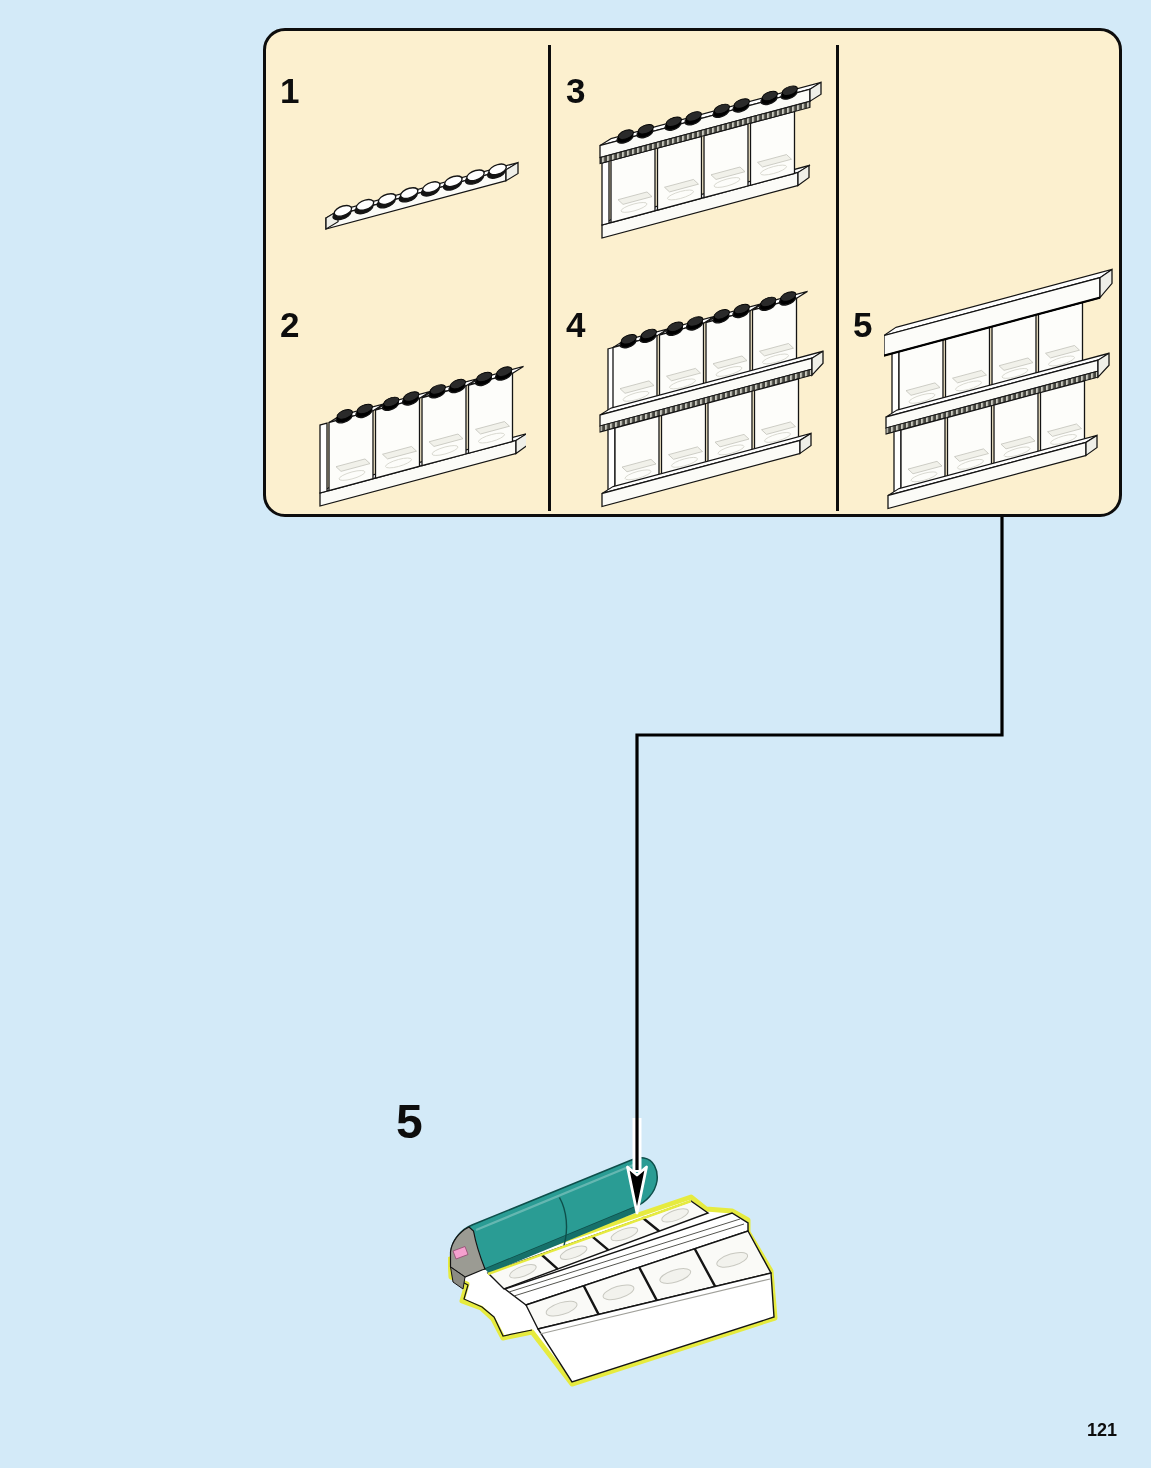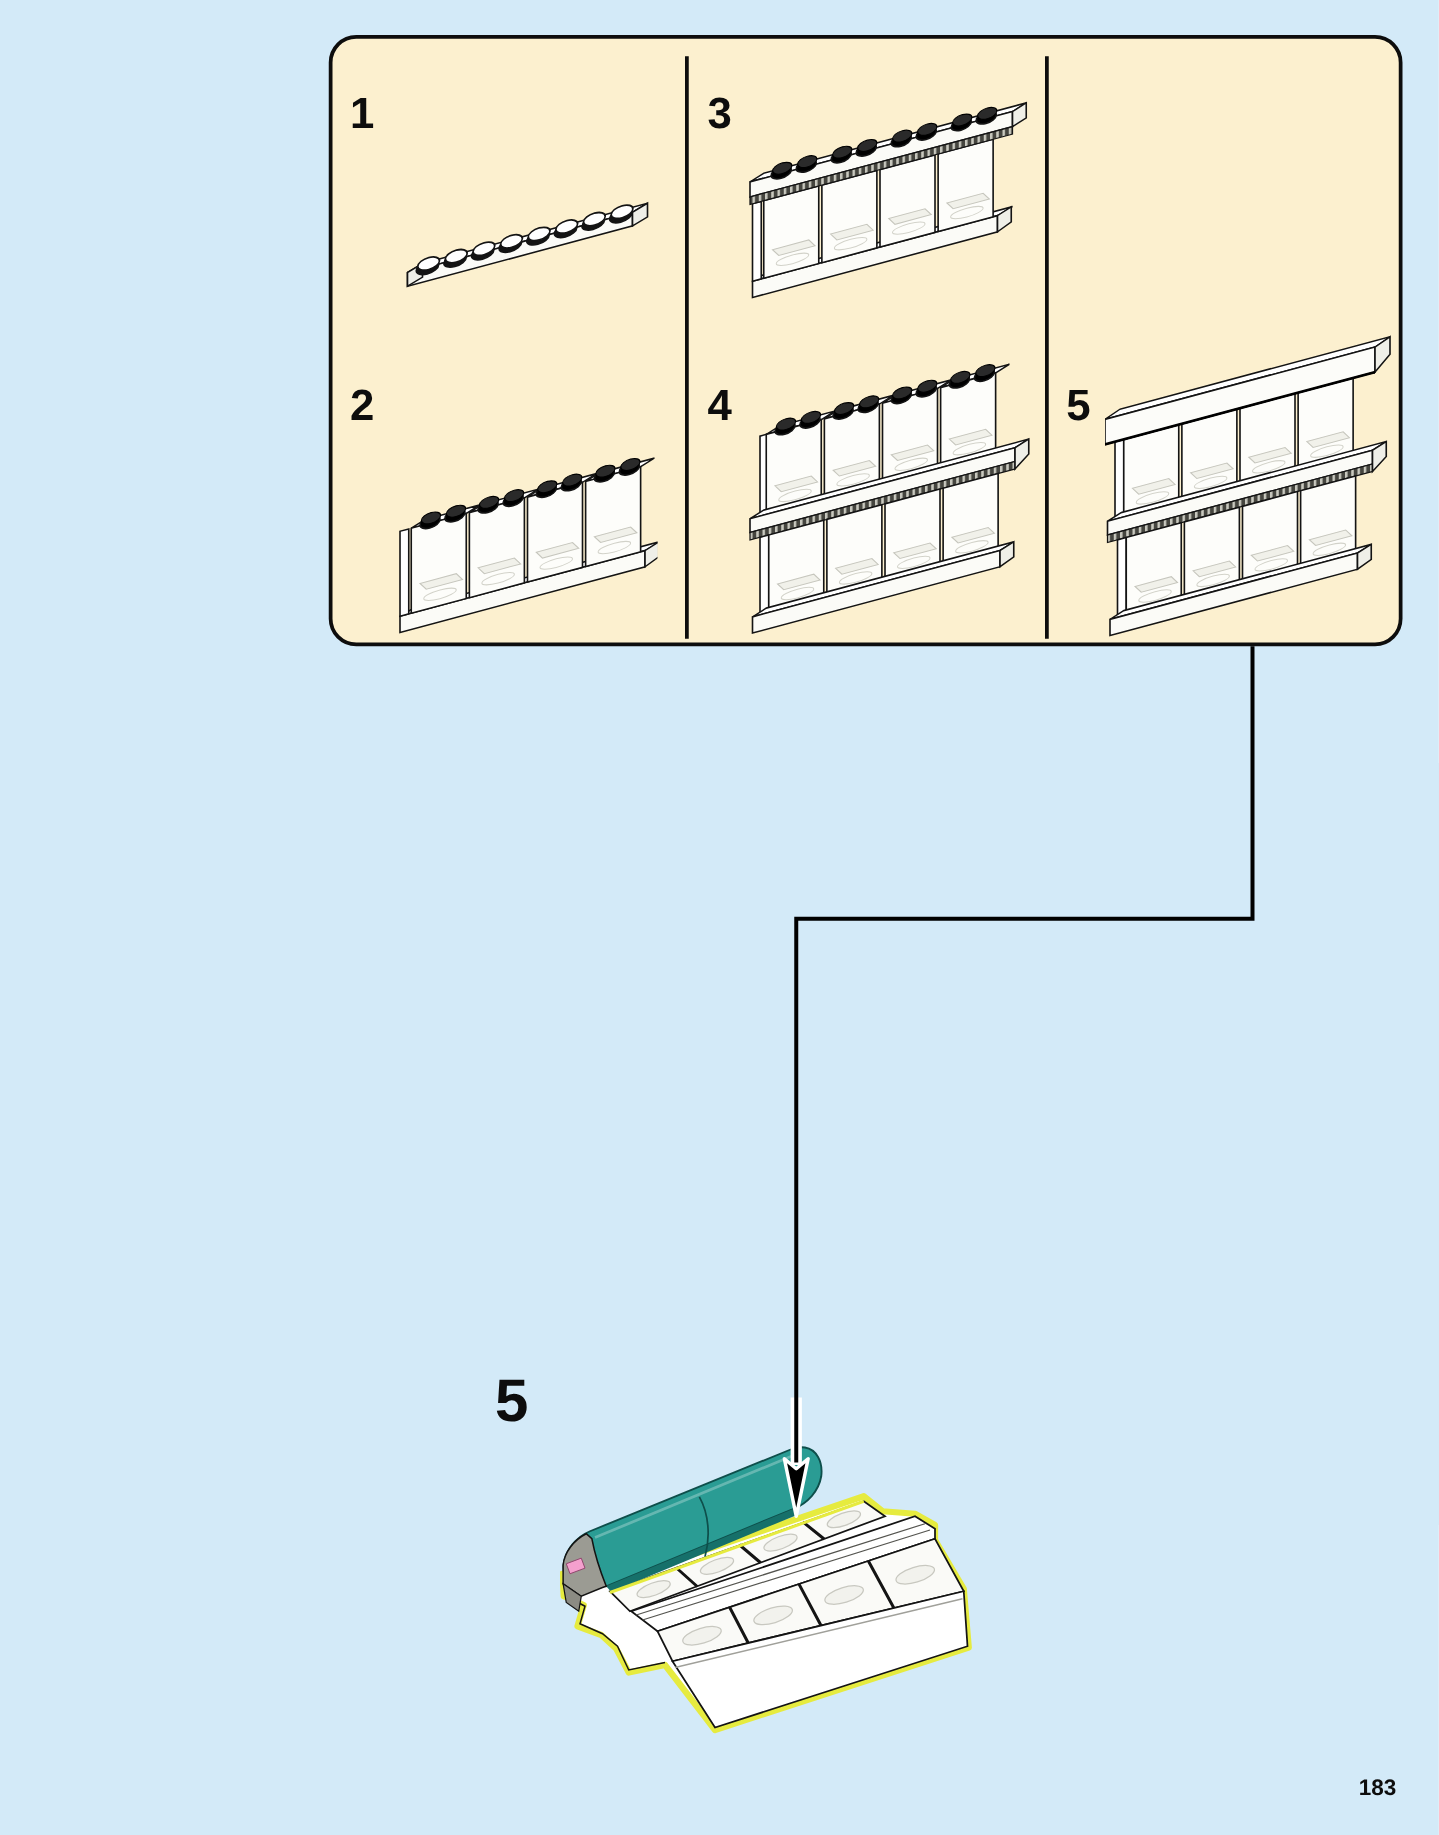--- a/index.html
+++ b/index.html
@@ -272,14 +272,14 @@
       <path d="M5,98 l12,-4.5 l3,8 l-12,4.5 Z" style="fill:var(--pink,#f4a0ce)" stroke="#91486f" stroke-width="0.8"></path>
     </g>
   </svg>
 
   <svg class="overlay" width="1151" height="1468" viewBox="0 0 1151 1468">
     <path d="M637,1118 L637,1172" stroke="#ffffff" stroke-width="9" fill="none"></path>
     <path d="M1002,517 L1002,735 L637,735 L637,1170" stroke="#000000" stroke-width="3.2" fill="none"></path>
     <polygon points="637,1213 627.5,1167 637,1175 646.5,1167" fill="#000000" stroke="#ffffff" stroke-width="2.8" stroke-linejoin="round"></polygon>
   </svg>
 
-  <div class="pagenum">183</div>
+  <div class="pagenum">121</div>
 </div>
 
 </body></html>

